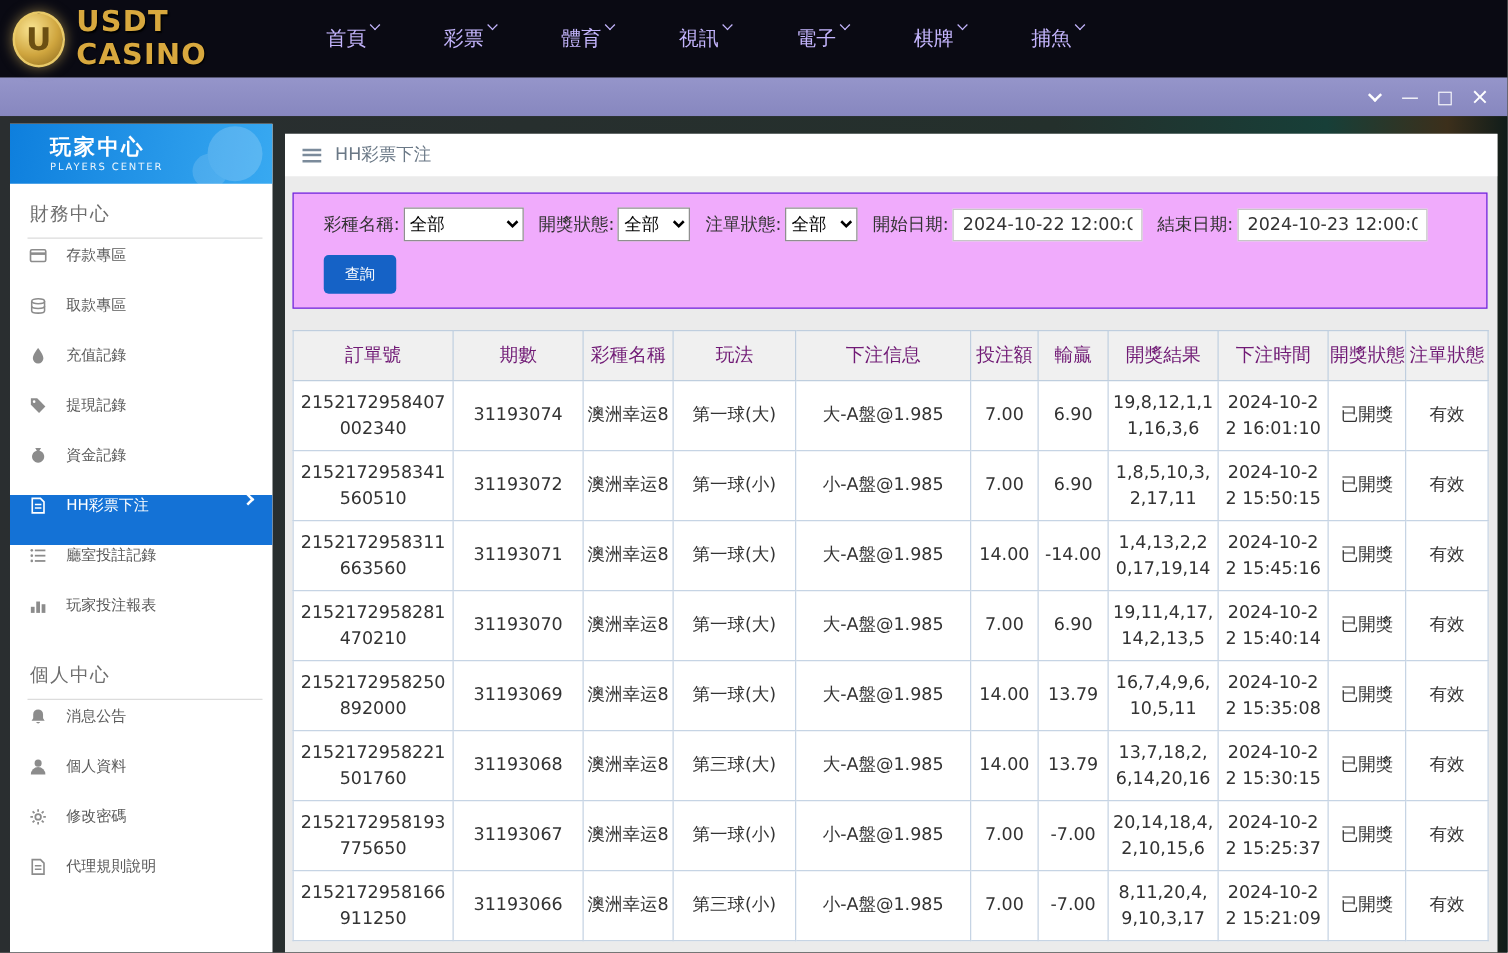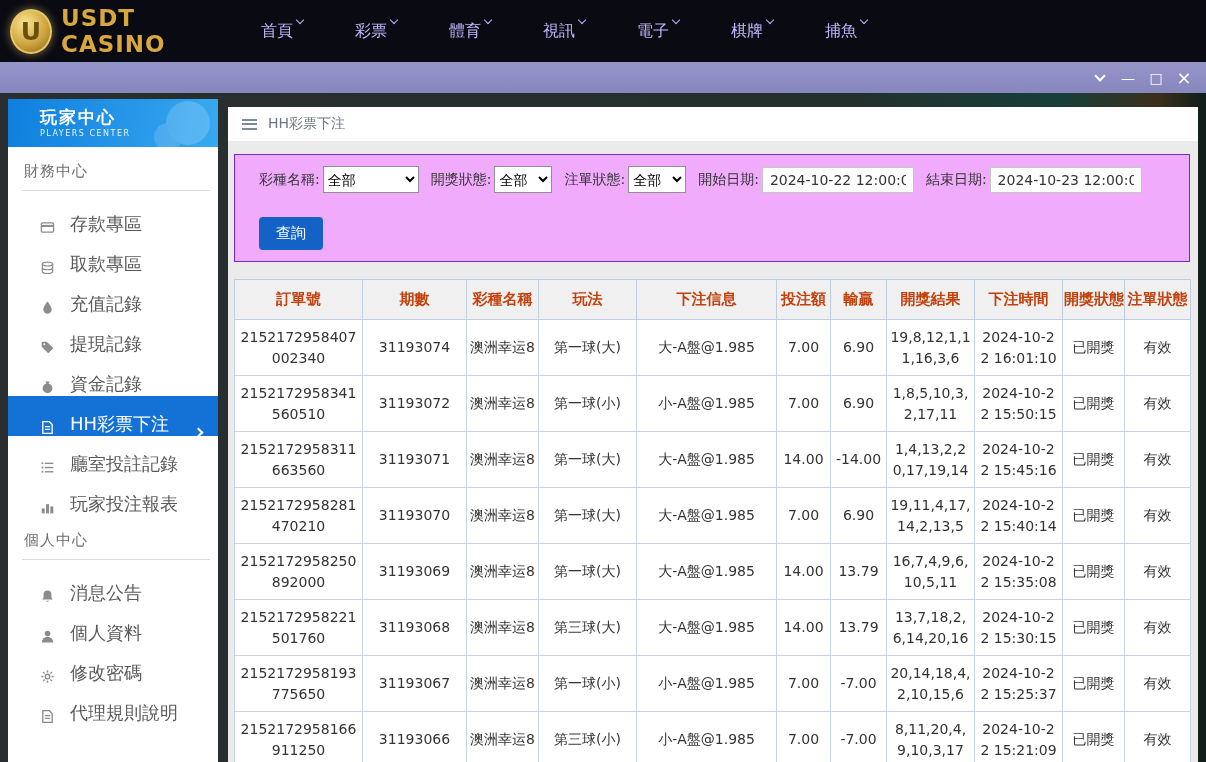--- a/index.html
+++ b/index.html
@@ -27,43 +27,43 @@
     background:linear-gradient(90deg,#2a2e30 0%,#24302c 70%,#173f38 88%,#3c2f1b 96%,#101d1a 100%)}
 
   
   .sidebar{width:210px;background:#fff;flex-shrink:0;overflow:hidden;display:flex;flex-direction:column}
   .sidebar-header{height:48px;background:linear-gradient(100deg,#0e7fdd,#38a9f1);color:#fff;padding:7px 0 0 32px;position:relative;overflow:hidden;flex-shrink:0}
   .sidebar-header::after{content:"";position:absolute;right:8px;top:2px;width:44px;height:44px;border-radius:50%;
     background:rgba(255,255,255,.18);box-shadow:-20px 14px 0 -8px rgba(255,255,255,.14)}
   .sb-title{font-size:17px;font-weight:bold;letter-spacing:2px}
   .sb-sub{font-size:8px;letter-spacing:1.5px;opacity:.9}
   .section-title{font-size:15px;color:#6e6e6e;padding:15px 2px 9px;margin:0 8px 5px 14px;border-bottom:1px solid #dcdcdc;letter-spacing:1px}
-  .menu-item{height:40px;display:flex;align-items:flex-end;padding-left:31px;color:#5a5a5a;font-size:18px;cursor:pointer;position:relative}
+  .menu-item{height:40px;display:flex;align-items:flex-start;padding-left:14px;color:#5a5a5a;font-size:12px;cursor:pointer;position:relative}
   .mi-icon{width:17px;height:17px;margin-right:14px;color:#8c8c8c;display:flex;align-items:center;justify-content:center}
   .mi-icon svg{width:15px;height:15px}
   .menu-item.active{background:#1472d6;color:#fff}
   .menu-item.active .mi-icon{color:#fff}
   .mi-chev{position:absolute;right:16px;width:7px;height:7px;border-top:2px solid #fff;border-right:2px solid #fff;transform:rotate(45deg)}
 
   
   .main{flex:1;margin:8px 8px 0 10px;background:#ebebeb;display:flex;flex-direction:column;min-width:0;overflow:hidden}
   .breadcrumb{background:#fff;height:34px;display:flex;align-items:center;gap:11px;padding-left:14px;color:#6a7886;font-size:14px;flex-shrink:0}
   .hamb{width:15px;height:11px;border-top:2px solid #7b8b9b;border-bottom:2px solid #7b8b9b;position:relative;cursor:pointer}
   .hamb::after{content:"";position:absolute;left:0;right:0;top:2.5px;height:2px;background:#7b8b9b}
 
   .filter-panel{margin:13px 8px 0 6px;background:#f0abfc;border:1px solid #6d28d9;padding:11px 24px}
   .filter-row{display:flex;align-items:center;font-size:14px;color:#333;white-space:nowrap}
   .filter-row label{margin-right:3px}
   .filter-row select{height:27px;border:1px solid #8f8f8f;background:#fff;font-size:14px;margin-right:12px;font-family:inherit}
   .sel-wide{width:96px}.sel-small{width:58px}
   .filter-row input{height:26px;width:152px;border:1px solid #c6c6c6;font-size:14px;padding:0 7px;color:#333;margin-right:12px;font-family:inherit}
-  .search-btn{margin-top:24px;background:#1562c6;color:#fff;border:none;border-radius:4px;padding:7px 17px;font-size:15px;cursor:pointer;font-family:Liberation Sans, sans-serif}
+  .search-btn{margin-top:11px;background:#1562c6;color:#fff;border:none;border-radius:4px;padding:7px 17px;font-size:12px;cursor:pointer;font-family:Liberation Sans, sans-serif}
 
   .bet-table{margin:17px 8px 0 6px;border-collapse:collapse;background:#fff;table-layout:fixed;width:956px}
-  .bet-table th{background:#f0f0f0;border:1px solid #bfcede;font-size:15px;color:#c2410c;padding:10px 1px;white-space:nowrap;overflow:hidden;font-weight:bold}
+  .bet-table th{background:#f0f0f0;border:1px solid #bfcede;font-size:15px;color:#701a75;padding:10px 1px;white-space:nowrap;overflow:hidden;font-weight:normal}
   .bet-table td{border:1px solid #c6d4e4;font-size:14px;color:#333;text-align:center;padding:7px 3px;line-height:1.45;word-break:break-all;height:56px}
 </style>
 </head>
 <body>
 
 <header class="topnav">
   <div class="logo">
     <div class="logo-coin">U</div>
     <span class="logo-text">USDT CASINO</span>
   </div>

